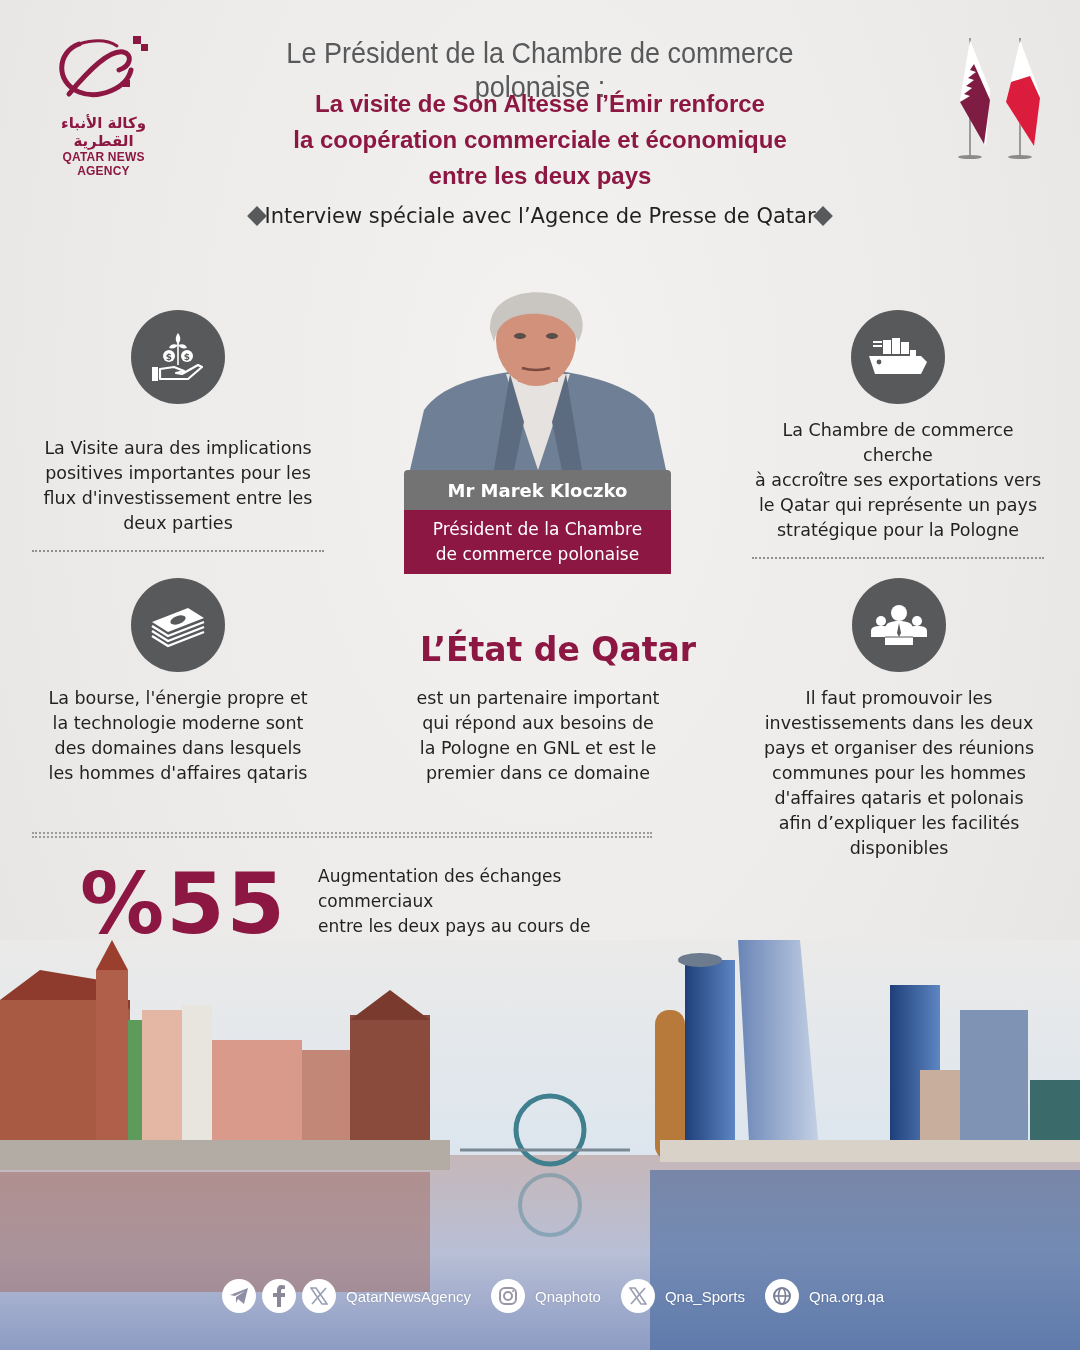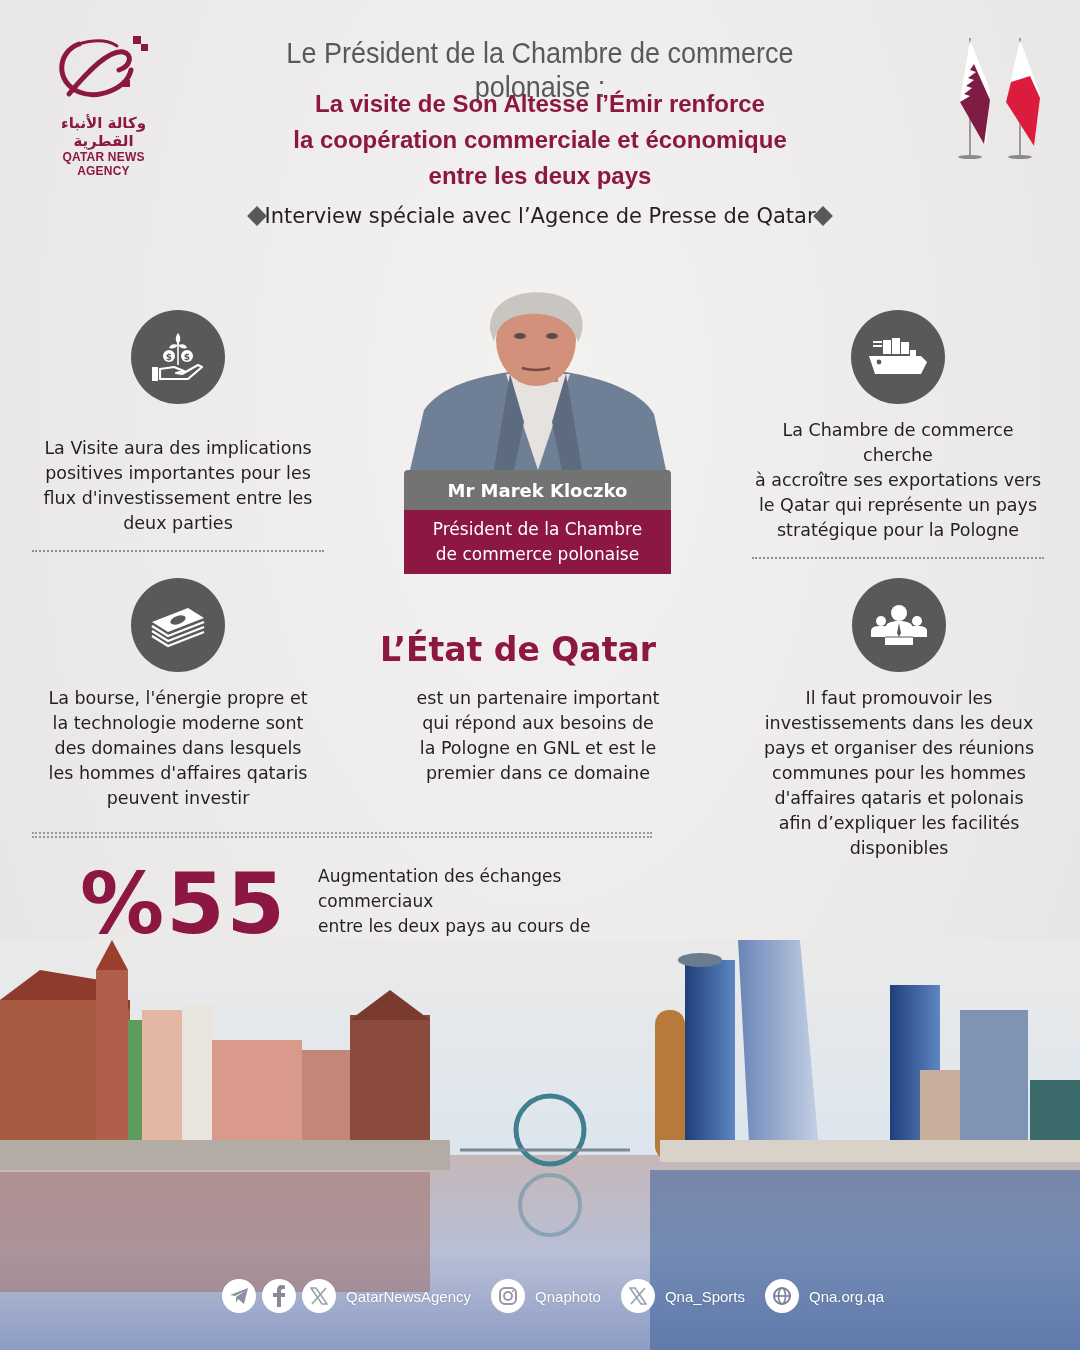--- a/index.html
+++ b/index.html
@@ -29,21 +29,21 @@
   .icon-circle { width: 94px; height: 94px; border-radius: 50%; background: #58595b; display: flex; align-items: center; justify-content: center; }
   .feature-text { font-family: "DejaVu Sans", sans-serif; font-size: 17.5px; line-height: 25px; text-align: center; color: #231f20; }
   .dotted { border-top: 2px dotted #8f8f8f; height: 0; }
   .dotted-double { border-top: 2px dotted #9a9a9a; border-bottom: 2px dotted #9a9a9a; height: 6px; }
 
   
   .photo { left: 410px; top: 290px; width: 256px; height: 180px; overflow: hidden; }
   .name-box { left: 404px; top: 470px; width: 267px; height: 40px; background: #737373; color: #fff; font-family: "DejaVu Sans", sans-serif; font-weight: bold; font-size: 18px; display: flex; align-items: center; justify-content: center; border-radius: 4px 4px 0 0; }
   .role-box { left: 404px; top: 510px; width: 267px; height: 64px; background: #8c1742; color: #fff; font-family: "DejaVu Sans", sans-serif; font-size: 17px; line-height: 25px; text-align: center; padding-top: 7px; }
 
-  .state-title { left: 380px; top: 630px; width: 316px; text-align: left; font-family: "DejaVu Sans", sans-serif; font-weight: bold; font-size: 33px; color: #8c1742; }
+  .state-title { left: 380px; top: 630px; width: 316px; text-align: right; font-family: "DejaVu Sans", sans-serif; font-weight: bold; font-size: 33px; color: #8c1742; }
 
   .stat-num { left: 80px; top: 855px; font-family: "DejaVu Sans", sans-serif; font-weight: bold; font-size: 84px; color: #8c1742; letter-spacing: 2px; }
   .stat-text { left: 318px; top: 864px; width: 340px; font-family: "DejaVu Sans", sans-serif; font-size: 17px; line-height: 25px; color: #231f20; }
 
   
   .scene { left: 0; top: 940px; width: 1080px; height: 410px; overflow: hidden; }
 
   .footer { left: 222px; top: 1278px; height: 36px; display: flex; align-items: center; gap: 6px; font-family: "Liberation Sans", sans-serif; font-size: 15px; color: #fff; }
   .soc { width: 34px; height: 34px; border-radius: 50%; background: #fff; display: flex; align-items: center; justify-content: center; }
   .soc-label { margin: 0 14px 0 4px; text-shadow: 0 0 2px rgba(0,0,0,0.2); }
@@ -170,21 +170,20 @@
       <path d="M4 26 L 20 36 L 56 22" fill="none" stroke="#fff" stroke-width="2.4"></path>
       <path d="M4 31 L 20 41 L 56 27" fill="none" stroke="#fff" stroke-width="2.4"></path>
       <path d="M4 36 L 20 46 L 56 32" fill="none" stroke="#fff" stroke-width="2.4"></path>
     </svg>
   </div>
   <div class="feature-text" style="margin-top:14px;">
     <div>La bourse, l'énergie propre et</div>
     <div>la technologie moderne sont</div>
     <div>des domaines dans lesquels</div>
     <div>les hommes d'affaires qataris</div>
-    <div>peuvent investir</div>
   </div>
 </div>
 
 <div class="abs state-title">L’État de Qatar</div>
 <div class="abs feature-text" style="left:380px; top:686px; width:316px;">
   <div>est un partenaire important</div>
   <div>qui répond aux besoins de</div>
   <div>la Pologne en GNL et est le</div>
   <div>premier dans ce domaine</div>
 </div>

